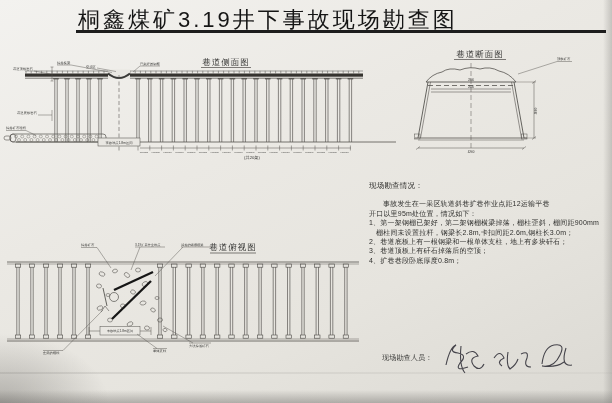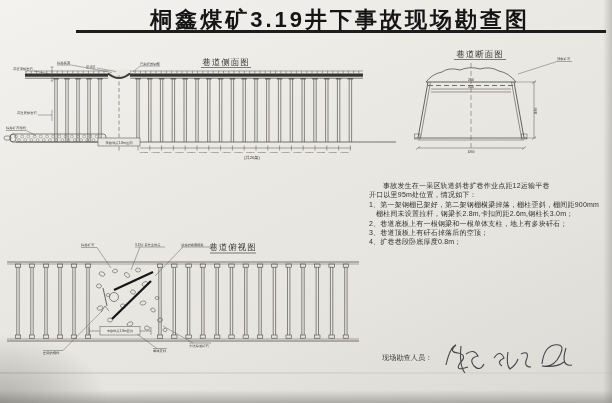--- a/index.html
+++ b/index.html
@@ -8,22 +8,22 @@
   .sheet{position:absolute;inset:0;
     background:linear-gradient(155deg,#f3f2ef 0%,#ebe9e4 38%,#e6e4de 68%,#dbd9d3 100%);color:#222}
   .shadow-bottom{position:absolute;left:0;right:0;bottom:0;height:13px;
     background:linear-gradient(to top,rgba(130,128,124,.55),rgba(130,128,124,0))}
   .shadow-bl{position:absolute;left:0;bottom:0;width:110px;height:70px;
     background:radial-gradient(ellipse at 0% 100%,rgba(110,108,104,.45),transparent 70%)}
   .shadow-r{position:absolute;top:0;right:0;bottom:0;width:9px;
     background:linear-gradient(to left,rgba(150,148,144,.45),transparent)}
   .crease{position:absolute;left:0;right:0;top:372px;height:2px;
     background:linear-gradient(to right,rgba(120,118,114,.18),rgba(120,118,114,.05))}
-  .title{position:absolute;left:78px;top:5px;width:452px;text-align:right;
-    font-size:22px;font-weight:bold;letter-spacing:3px;color:#151515;white-space:nowrap}
+  .title{position:absolute;left:78px;top:5px;width:452px;text-align:left;
+    font-size:22px;font-weight:normal;letter-spacing:3px;color:#151515;white-space:nowrap}
   .title-rule{position:absolute;left:76px;top:30px;width:530px;height:2.5px;background:#1d1d1d}
   svg{position:absolute;overflow:visible}
   #sideSvg{left:4px;top:55px}
   #crossSvg{left:402px;top:45px}
   #planSvg{left:5px;top:240px}
   #sigSvg{left:380px;top:335px}
   .notes{position:absolute;left:369px;top:181px;width:242px;font-size:7px;
     line-height:9.4px;color:#30302e;letter-spacing:.2px}
   .notes .heading{font-size:7.5px;margin-bottom:9px}
   .notes div{white-space:nowrap}
@@ -495,20 +495,21 @@
       <line x1="148" y1="108.5" x2="162" y2="108.5"></line>
         <line x1="152" y1="108.5" x2="132" y2="94"></line>
 
       <text x="184" y="106.5" font-size="3.3" stroke="none">大块掉落矸石</text>
       <line x1="184" y1="103" x2="206" y2="103"></line>
         <line x1="188" y1="103" x2="158" y2="86"></line>
     </g>
   </svg>
 
   <div class="notes">
+    <div class="heading">现场勘查情况：</div>
     <div class="l0">事故发生在一采区轨道斜巷扩巷作业点距12运输平巷</div>
     <div>开口以里95m处位置，情况如下：</div>
     <div>1、第一架钢棚已架好，第二架钢棚横梁掉落，棚柱歪斜，棚间距900mm</div>
     <div class="l3">棚柱间未设置拉杆，钢梁长2.8m,卡扣间距2.6m,钢柱长3.0m；</div>
     <div>2、巷道底板上有一根钢梁和一根单体支柱，地上有多块矸石；</div>
     <div>3、巷道顶板上有矸石掉落后的空顶；</div>
     <div>4、扩巷巷段卧底厚度0.8m；</div>
   </div>
 
   <svg id="sigSvg" width="230" height="50" viewBox="0 0 230 50">

